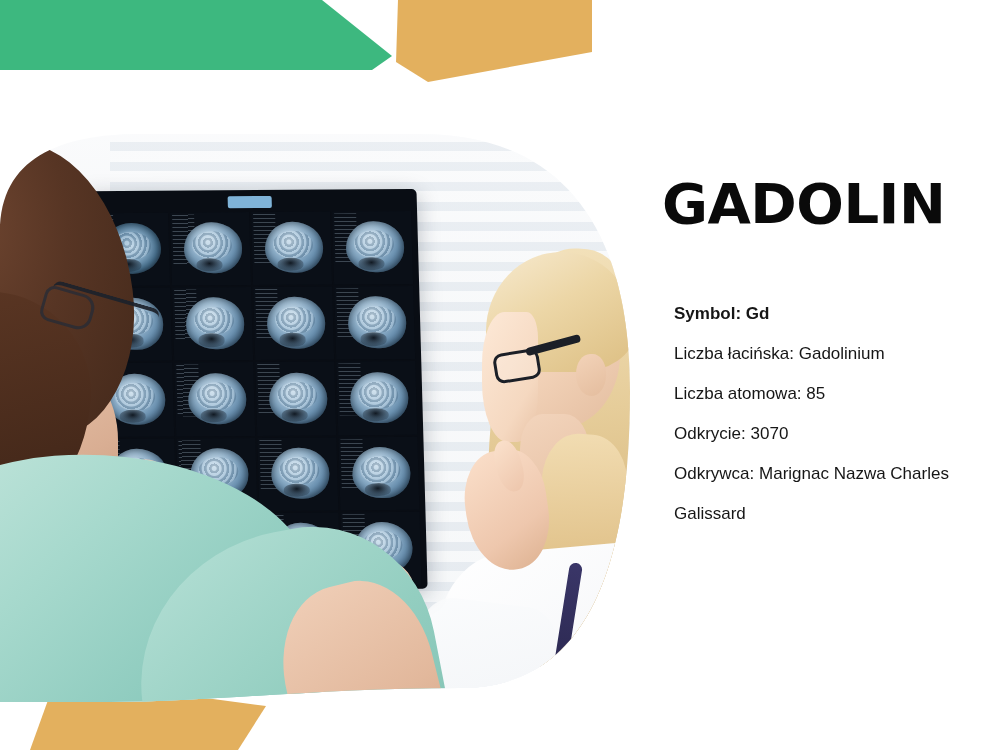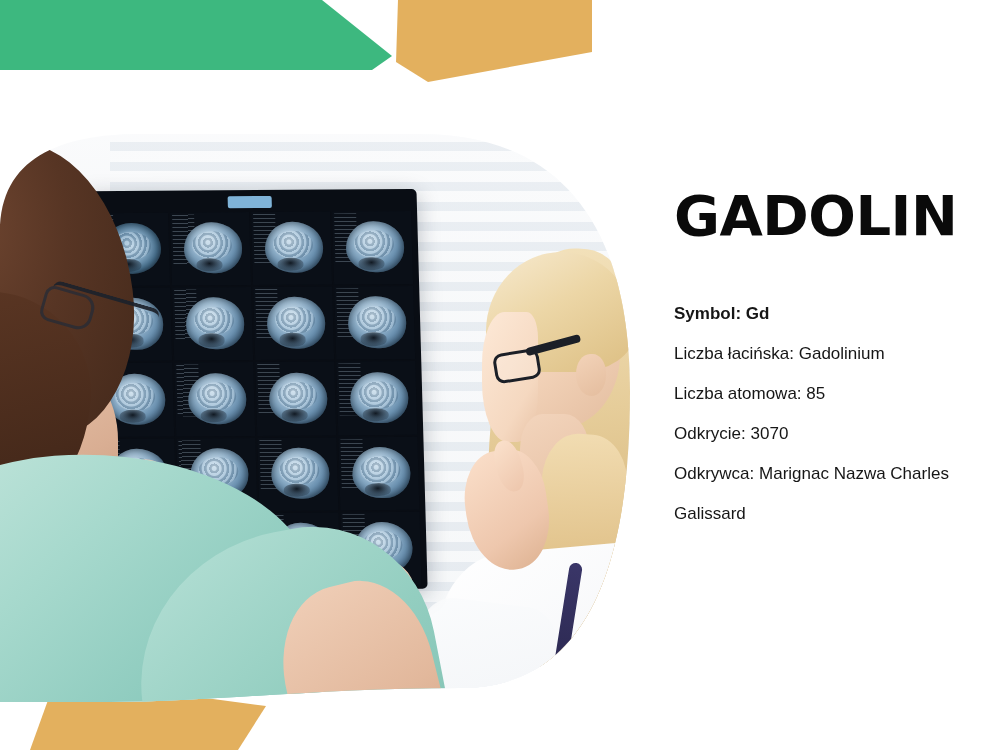--- a/index.html
+++ b/index.html
@@ -421,21 +421,21 @@
     position: absolute;
     left: 662px;
     top: 0;
     width: 330px;
     height: 750px;
   }
   .title {
     position: absolute;
     left: 0;
     top: 176px;
-    margin: 12px;
+    margin: 0;
     font-family: "DejaVu Sans", sans-serif;
     font-size: 56px;
     font-weight: 700;
     letter-spacing: -0.5px;
     color: #0a0a0a;
     line-height: 1;
     white-space: nowrap;
   }
   .facts {
     position: absolute;

